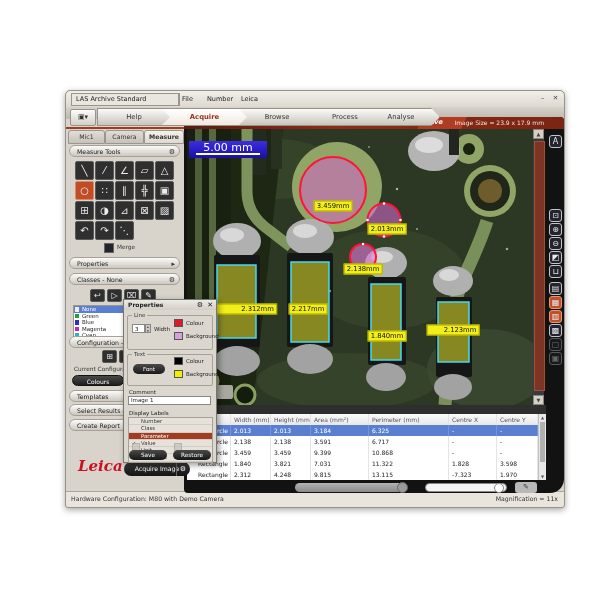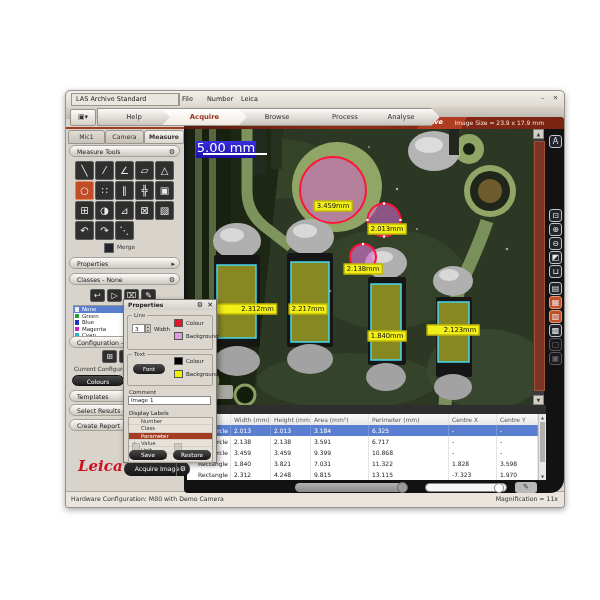--- a/index.html
+++ b/index.html
@@ -47,22 +47,22 @@
   
   .frame{position:absolute;left:118px;top:26px;width:380px;height:376px;background:#121212;z-index:2;
     border-radius:0 4px 14px 4px;}
   .livebar{position:absolute;left:0;top:0;width:380px;height:12px;background:linear-gradient(90deg,#5a1c10,#8e2c16 40%,#7a2412);border-radius:0 4px 0 0;}
   .livetab{position:absolute;left:236px;top:0;width:44px;height:12px;background:#b03c22;transform:skewX(-25deg);}
   .livelabel{position:absolute;left:244px;top:1px;font-size:6.5px;font-style:italic;color:#fff;font-weight:bold;}
   .imgsize{position:absolute;right:20px;top:2px;font-size:6px;color:#f4e4da;}
   .viewport{position:absolute;left:3px;top:12px;width:346px;height:276px;overflow:hidden;background:#26301f;}
   .mlabel{position:absolute;background:#f2ee18;color:#111;font-size:6.8px;line-height:9px;padding:0 2px;
     border:1px solid #a8a000;transform:translate(-50%,-50%);white-space:nowrap;z-index:5;}
-  .scalebar{position:absolute;left:2px;top:12px;width:60px;height:17px;background:linear-gradient(#3a2ee4,#1a10a0);
-    z-index:6;color:#fff;font-size:13px;text-align:center;line-height:13px;margin-left:7px;}
+  .scalebar{position:absolute;left:2px;top:12px;width:78px;height:17px;background:linear-gradient(#3a2ee4,#1a10a0);
+    z-index:6;color:#fff;font-size:11px;text-align:center;line-height:13px;}
   .scaleline{position:absolute;left:7px;bottom:3px;width:64px;height:2px;background:#fff;}
   .vscroll{position:absolute;left:349px;top:12px;width:11px;height:276px;background:#3a3a40;}
   .sbtn{position:absolute;width:11px;height:10px;background:#d4d0c8;border:1px solid #8a867e;color:#444;
     font-size:5px;line-height:9px;text-align:center;box-sizing:border-box;}
   .vthumb{position:absolute;left:1px;width:9px;background:#7e3424;border:1px solid #9e5434;}
   .ric{position:absolute;left:365px;width:13px;height:13px;border:1px solid #c4c4cc;border-radius:3px;
     color:#eaeaf2;font-size:8px;line-height:12px;text-align:center;background:#24242c;box-sizing:border-box;}
   .ric.orange{background:#c05028;border-color:#e09878;}
   .ric.dis{opacity:.4;}
   .hstrip{position:absolute;left:3px;top:288px;width:359px;height:9px;background:#2e2e2e;}

